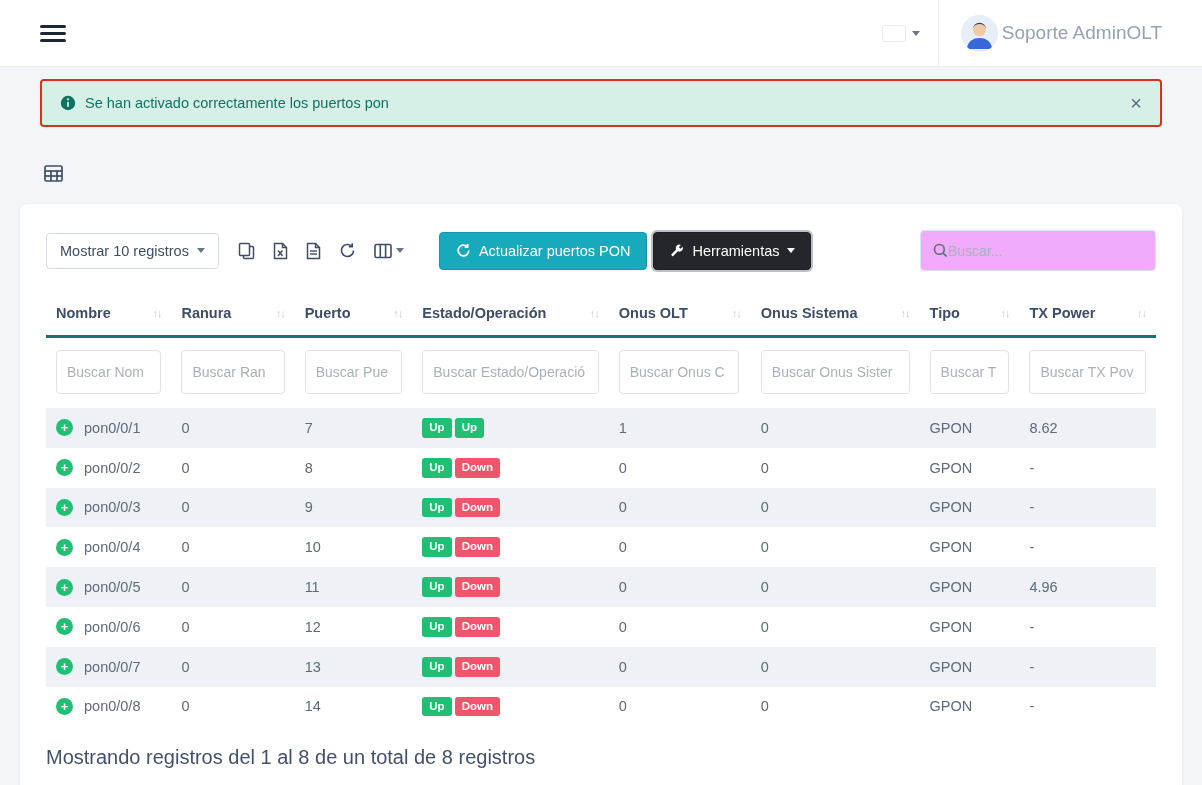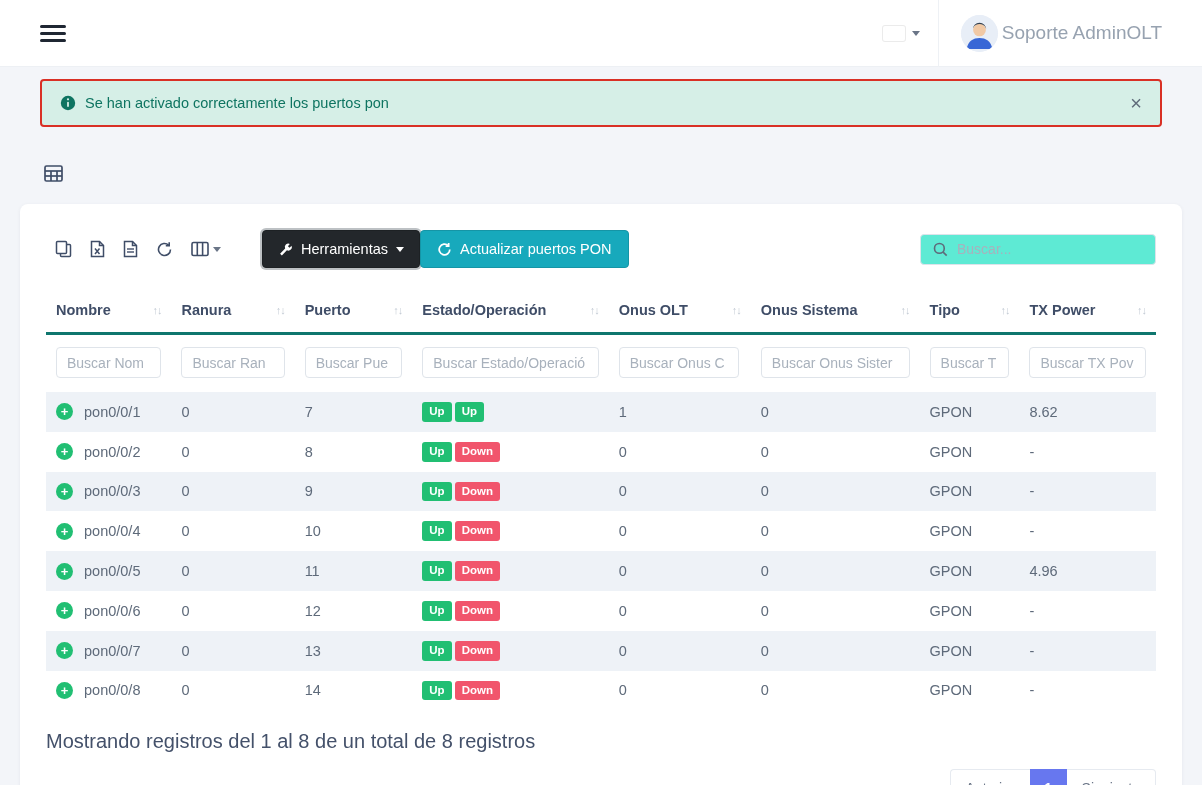--- a/index.html
+++ b/index.html
@@ -34,31 +34,31 @@
   .card{background:#fff;border-radius:8px;margin:22px 20px 0;padding:26px;box-shadow:0 1px 4px rgba(30,40,60,.06);min-height:560px}
 
   
   .toolbar{display:flex;align-items:center;margin-bottom:26px}
   .btn{border-radius:4px;font-size:14.5px;cursor:pointer;font-family:inherit;display:inline-flex;align-items:center;gap:8px}
   .btn-light{background:#fff;border:1px solid #d5dbe3;color:#3f4d67;padding:9px 13px;margin-right:10px}
   .icon-btn{background:none;border:none;padding:7px 9px;cursor:pointer;display:inline-flex;align-items:center;gap:4px}
   .icon-group{display:flex;align-items:center;margin-right:26px}
   .btn-teal{background:#17a9bc;border:1px solid #1595a6;color:#fff;padding:10px 16px;font-weight:400}
   .btn-dark{background:#23272b;border:1px solid #1d2124;color:#fff;padding:10px 15px;margin-left:6px;box-shadow:0 0 0 2px rgba(108,117,125,.45)}
-  .search-wrap{margin-left:auto;width:236px;height:31px;border:1px solid #dde3ea;border-radius:4px;display:flex;align-items:center;padding:0 12px;gap:9px;background:#5eead4}
+  .search-wrap{margin-left:auto;width:236px;height:41px;border:1px solid #dde3ea;border-radius:4px;display:flex;align-items:center;padding:0 12px;gap:0;background:#f0abfc}
   .search-wrap input{border:none;outline:none;flex:1;font-size:14px;font-family:inherit;color:#5e6a7a;background:transparent}
   input::placeholder{color:#a8b1bc}
 
   
   table{width:100%;border-collapse:collapse;table-layout:fixed}
   thead th{text-align:left;font-size:14.5px;font-weight:700;color:#3f4d67;padding:8px 10px 14px;border-bottom:3px solid #0f766e;cursor:pointer}
   .th-inner{display:flex;justify-content:space-between;align-items:center;gap:6px}
   .sort{font-size:11px;color:#c2cad4;letter-spacing:-1px;flex:none}
   .filter-row td{padding:12px 10px 14px}
-  .filter-input{height:31px;border:1px solid #dfe4ea;border-radius:4px;padding:0 10px;font-size:14px;font-family:inherit;color:#5e6a7a;outline:none;max-width:100%}
+  .filter-input{height:44px;border:1px solid #dfe4ea;border-radius:4px;padding:0 10px;font-size:14px;font-family:inherit;color:#5e6a7a;outline:none;max-width:100%}
   .fi-nombre{width:110px}.fi-ranura{width:105px}.fi-puerto{width:100px}.fi-estado{width:178px}
   .fi-onus_olt{width:120px}.fi-onus_sistema{width:150px}.fi-tipo{width:82px}.fi-tx_power{width:122px}
   tbody td{padding:10px;font-size:14.5px;color:#5e6a7a}
   tbody tr:nth-child(odd){background:#eef2f7}
   .name-cell{display:flex;align-items:center}
   .plus-icon{width:17px;height:17px;border-radius:50%;background:#21bf73;color:#fff;display:inline-flex;align-items:center;justify-content:center;font-size:13px;font-weight:700;margin-right:11px;cursor:pointer;flex:none;line-height:1}
   .badge{display:inline-block;padding:3px 7px;border-radius:3px;color:#fff;font-size:11.5px;font-weight:700;line-height:1.2}
   .badge+.badge{margin-left:3px}
   .badge-up{background:#21bf73}
   .badge-down{background:#f1556c}
@@ -121,20 +121,24 @@
     <line x1="1" y1="6" x2="18" y2="6" stroke="#3f4d67" stroke-width="1.7"></line>
     <line x1="1" y1="11" x2="18" y2="11" stroke="#3f4d67" stroke-width="1.7"></line>
     <line x1="7" y1="6" x2="7" y2="16" stroke="#3f4d67" stroke-width="1.7"></line>
     <line x1="13" y1="6" x2="13" y2="16" stroke="#3f4d67" stroke-width="1.7"></line>
   </svg>
 </div>
 
 <div class="card">
 
   <div class="toolbar">
+    <button class="btn btn-light">
+      <span>Mostrar 10 registros</span>
+      <span class="caret"></span>
+    </button>
 
     <div class="icon-group">
       <button class="icon-btn" title="">
         <svg width="17" height="18" viewBox="0 0 17 18" aria-hidden="true">
           <rect x="5.5" y="4.5" width="10" height="12" rx="1" fill="#fff" stroke="#3f4d67" stroke-width="1.5"></rect>
           <rect x="1.5" y="1.5" width="10" height="12" rx="1" fill="#fff" stroke="#3f4d67" stroke-width="1.5"></rect>
         </svg>
       </button>
       <button class="icon-btn">
         <svg width="15" height="18" viewBox="0 0 15 18" aria-hidden="true">
@@ -160,34 +164,34 @@
       <button class="icon-btn">
         <svg width="18" height="16" viewBox="0 0 18 16" aria-hidden="true">
           <rect x="1" y="1.5" width="16" height="13" rx="1.5" fill="none" stroke="#3f4d67" stroke-width="1.6"></rect>
           <line x1="6.3" y1="1.5" x2="6.3" y2="14.5" stroke="#3f4d67" stroke-width="1.6"></line>
           <line x1="11.6" y1="1.5" x2="11.6" y2="14.5" stroke="#3f4d67" stroke-width="1.6"></line>
         </svg>
         <span class="caret"></span>
       </button>
     </div>
 
+    <button class="btn btn-teal">
+      <svg width="15" height="15" viewBox="0 0 17 17" aria-hidden="true">
+        <path d="M14.5 8.5a6 6 0 1 1-1.8-4.3" fill="none" stroke="#fff" stroke-width="2"></path>
+        <polyline points="13.2,1.2 13.2,4.6 9.8,4.6" fill="none" stroke="#fff" stroke-width="2"></polyline>
+      </svg>
+      <span>Actualizar puertos PON</span>
+    </button>
+
     <button class="btn btn-dark">
       <svg width="15" height="15" viewBox="0 0 16 16" aria-hidden="true">
         <path d="M12.6 2a3.8 3.8 0 0 0-5 5L2.2 12.4l1.9 1.9 5.4-5.4a3.8 3.8 0 0 0 5-5l-2.2 2.2-1.7-1.7z" fill="#fff"></path>
       </svg>
       <span>Herramientas</span>
       <span class="caret white"></span>
-    </button>
-
-    <button class="btn btn-teal">
-      <svg width="15" height="15" viewBox="0 0 17 17" aria-hidden="true">
-        <path d="M14.5 8.5a6 6 0 1 1-1.8-4.3" fill="none" stroke="#fff" stroke-width="2"></path>
-        <polyline points="13.2,1.2 13.2,4.6 9.8,4.6" fill="none" stroke="#fff" stroke-width="2"></polyline>
-      </svg>
-      <span>Actualizar puertos PON</span>
     </button>
 
     <div class="search-wrap">
       <svg width="15" height="15" viewBox="0 0 16 16" aria-hidden="true">
         <circle cx="6.8" cy="6.8" r="5.2" fill="none" stroke="#5e6a7a" stroke-width="1.7"></circle>
         <line x1="10.8" y1="10.8" x2="14.6" y2="14.6" stroke="#5e6a7a" stroke-width="1.7"></line>
       </svg>
       <input type="text" placeholder="Buscar..." style="">
     </div>
   </div>

